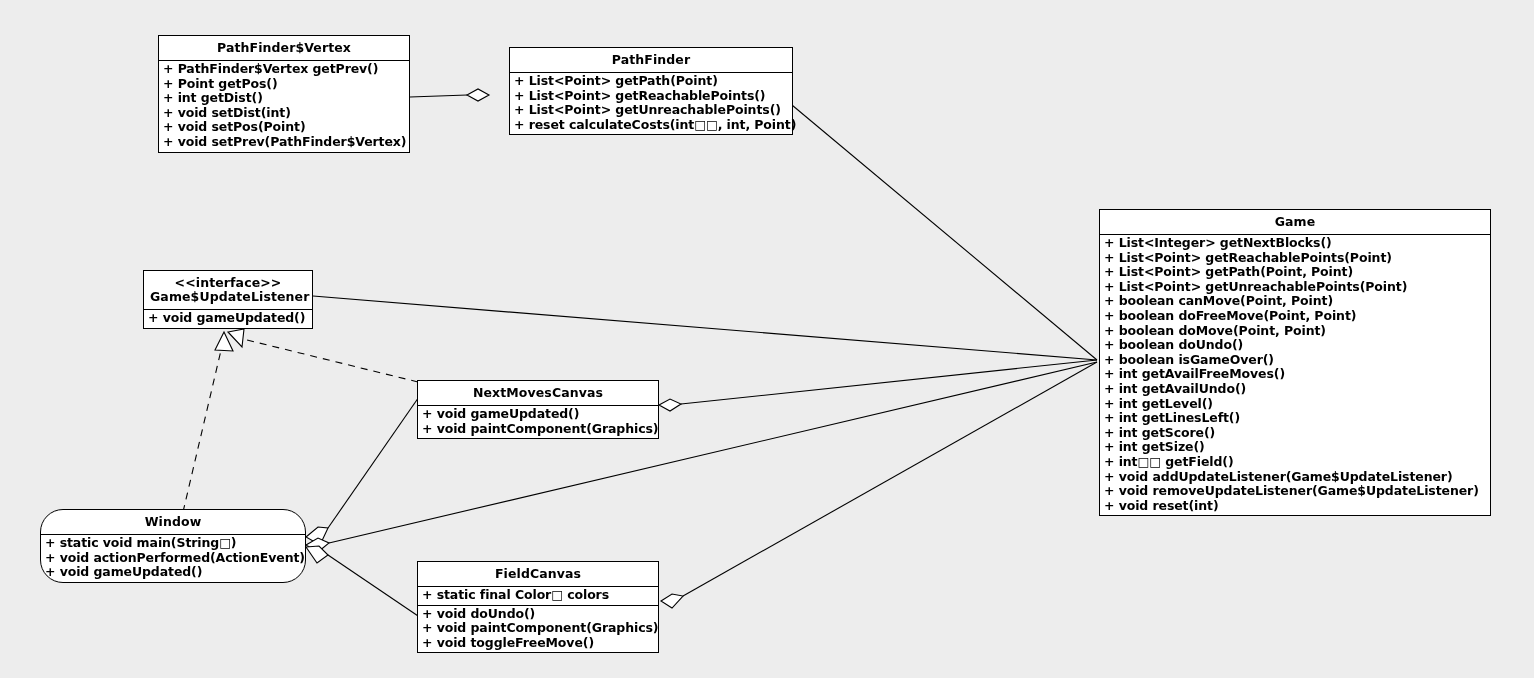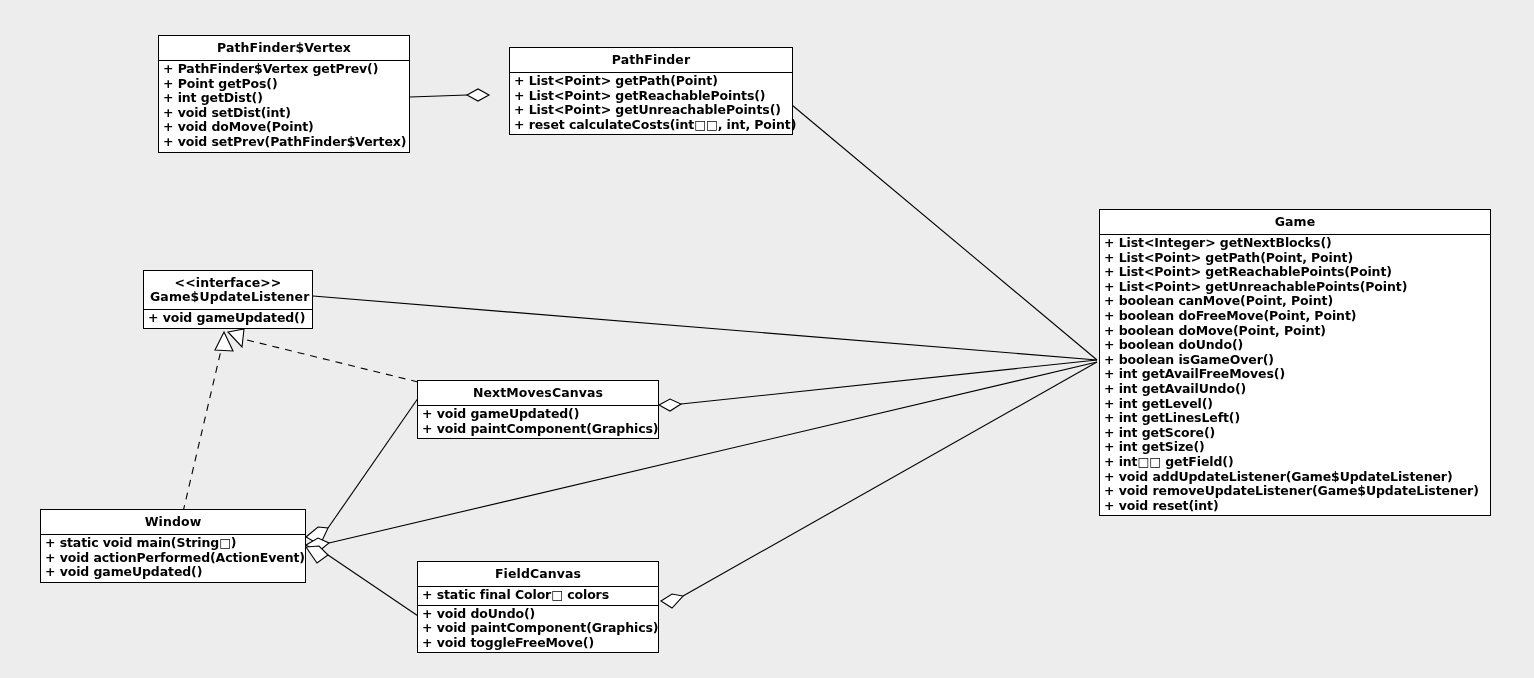--- a/index.html
+++ b/index.html
@@ -101,21 +101,21 @@
     </g>
   </svg>
 
   <div class="uml-class" style="left:158px; top:35px; width:252px;">
     <div class="cls-header">PathFinder$Vertex</div>
     <div class="compartment">
       <div class="member">+ PathFinder$Vertex getPrev()</div>
       <div class="member">+ Point getPos()</div>
       <div class="member">+ int getDist()</div>
       <div class="member">+ void setDist(int)</div>
-      <div class="member">+ void doMove(Point)</div>
+      <div class="member">+ void setPos(Point)</div>
       <div class="member">+ void setPrev(PathFinder$Vertex)</div>
     </div>
   </div>
 
   <div class="uml-class" style="left:489px; top:47px; width:284px;margin-left:20px;">
     <div class="cls-header">PathFinder</div>
     <div class="compartment">
       <div class="member">+ List&lt;Point&gt; getPath(Point)</div>
       <div class="member">+ List&lt;Point&gt; getReachablePoints()</div>
       <div class="member">+ List&lt;Point&gt; getUnreachablePoints()</div>
@@ -134,21 +134,21 @@
   </div>
 
   <div class="uml-class" style="left:417px; top:380px; width:242px;">
     <div class="cls-header">NextMovesCanvas</div>
     <div class="compartment">
       <div class="member">+ void gameUpdated()</div>
       <div class="member">+ void paintComponent(Graphics)</div>
     </div>
   </div>
 
-  <div class="uml-class" style="left:40px; top:509px; width:266px;">
+  <div class="uml-class" style="left:40px; top:509px; width:266px;border-radius:23px;">
     <div class="cls-header">Window</div>
     <div class="compartment">
       <div class="member">+ static void main(String□)</div>
       <div class="member">+ void actionPerformed(ActionEvent)</div>
       <div class="member">+ void gameUpdated()</div>
     </div>
   </div>
 
   <div class="uml-class" style="left:417px; top:561px; width:242px;">
     <div class="cls-header">FieldCanvas</div>
@@ -159,22 +159,22 @@
       <div class="member">+ void doUndo()</div>
       <div class="member">+ void paintComponent(Graphics)</div>
       <div class="member">+ void toggleFreeMove()</div>
     </div>
   </div>
 
   <div class="uml-class" style="left:1099px; top:209px; width:392px;">
     <div class="cls-header">Game</div>
     <div class="compartment">
       <div class="member">+ List&lt;Integer&gt; getNextBlocks()</div>
+      <div class="member">+ List&lt;Point&gt; getReachablePoints(Point)</div>
       <div class="member">+ List&lt;Point&gt; getPath(Point, Point)</div>
-      <div class="member">+ List&lt;Point&gt; getReachablePoints(Point)</div>
       <div class="member">+ List&lt;Point&gt; getUnreachablePoints(Point)</div>
       <div class="member">+ boolean canMove(Point, Point)</div>
       <div class="member">+ boolean doFreeMove(Point, Point)</div>
       <div class="member">+ boolean doMove(Point, Point)</div>
       <div class="member">+ boolean doUndo()</div>
       <div class="member">+ boolean isGameOver()</div>
       <div class="member">+ int getAvailFreeMoves()</div>
       <div class="member">+ int getAvailUndo()</div>
       <div class="member">+ int getLevel()</div>
       <div class="member">+ int getLinesLeft()</div>

